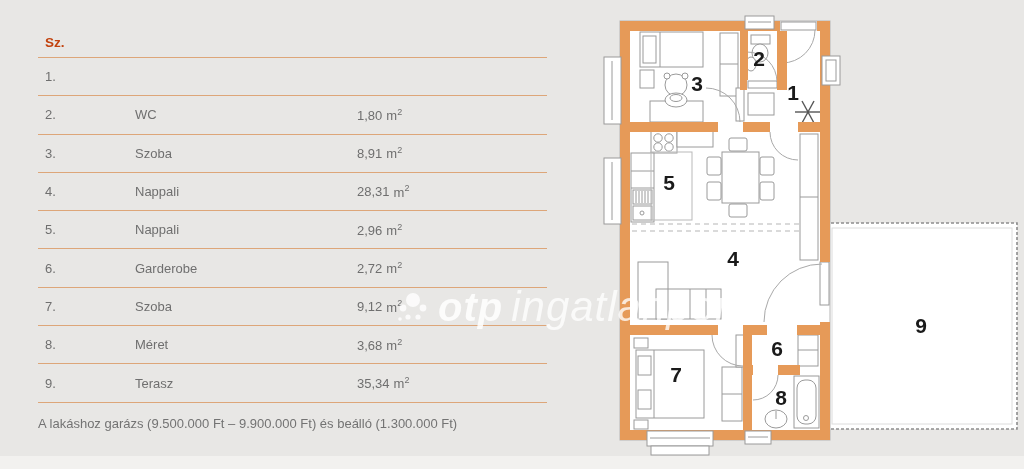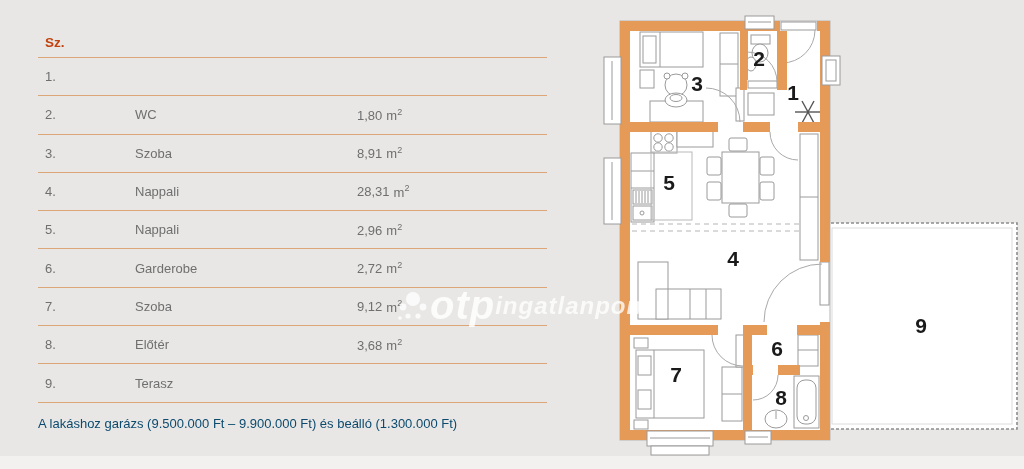--- a/index.html
+++ b/index.html
@@ -11,27 +11,27 @@
   .room-table{position:absolute;left:38px;top:28px;width:509px;}
   .thead{display:flex;align-items:center;height:29px;font-size:13.5px;font-weight:bold;color:#c2410c;}
   .trow{display:flex;align-items:center;height:37.3px;border-top:1px solid #dda679;
         font-size:13px;color:#6f6f6f;}
   .c-num{width:90px;padding-left:7px;flex:none;}
   .c-name{width:222px;flex:none;}
   .c-size{flex:1;}
   .c-size sup{font-size:9px;}
   .unit{margin-left:4px;}
   .tfoot-line{border-top:1px solid #dda679;height:0;margin-top:0;}
-  .note{margin-top:8px;font-size:13px;line-height:25px;color:#0c4a6e;}
+  .note{margin-top:8px;font-size:13px;line-height:25px;color:#737373;}
 
   
-  .watermark{position:absolute;left:396px;top:283px;display:flex;align-items:center;
+  .watermark{position:absolute;left:396px;top:283px;display:flex;align-items:center;gap:8px;
              font-style:italic;pointer-events:none;z-index:5;}
   .wm-otp{font-size:40px;font-weight:800;color:rgba(255,255,255,0.85);letter-spacing:1px;}
-  .wm-rest{font-size:24px;font-weight:700;color:rgba(255,255,255,0.78);letter-spacing:1px;}
+  .wm-rest{font-size:42px;font-weight:400;color:rgba(255,255,255,0.78);letter-spacing:1px;}
 
   
   .plan{position:absolute;left:600px;top:0;width:424px;height:469px;}
   .wall{fill:#E69A58;}
   .furn{fill:#ffffff;stroke:#9a9a9a;stroke-width:1;}
   .ln{stroke:#9a9a9a;stroke-width:1;fill:none;}
   .arc{stroke:#a9a9a9;stroke-width:1;fill:none;}
   .dash{stroke:#b5b5b5;stroke-width:1;fill:none;stroke-dasharray:5 4;}
   .roomlabel{font-family:"Liberation Sans",sans-serif;font-size:21px;font-weight:bold;
              fill:#1a1a1a;text-anchor:middle;}
@@ -74,26 +74,27 @@
       <span class="c-name">Garderobe</span>
       <span class="c-size"><span>2,72</span><span class="unit">m</span><sup>2</sup></span>
     </div>
     <div class="trow">
       <span class="c-num">7.</span>
       <span class="c-name">Szoba</span>
       <span class="c-size"><span>9,12</span><span class="unit">m</span><sup>2</sup></span>
     </div>
     <div class="trow">
       <span class="c-num">8.</span>
-      <span class="c-name">Előtér</span>
+      <span class="c-name">Méret</span>
       <span class="c-size"><span>3,68</span><span class="unit">m</span><sup>2</sup></span>
     </div>
     <div class="trow">
       <span class="c-num">9.</span>
       <span class="c-name">Terasz</span>
+      <span class="c-size"><span>35,34</span><span class="unit">m</span><sup>2</sup></span>
     </div>
     <div class="tfoot-line"></div>
 
     <div class="note">
       <div>A lakáshoz garázs (9.500.000 Ft – 9.900.000 Ft) és beálló (1.300.000 Ft)</div>
     </div>
   </div>
 
   <svg class="plan" viewBox="600 0 424 469">
 

